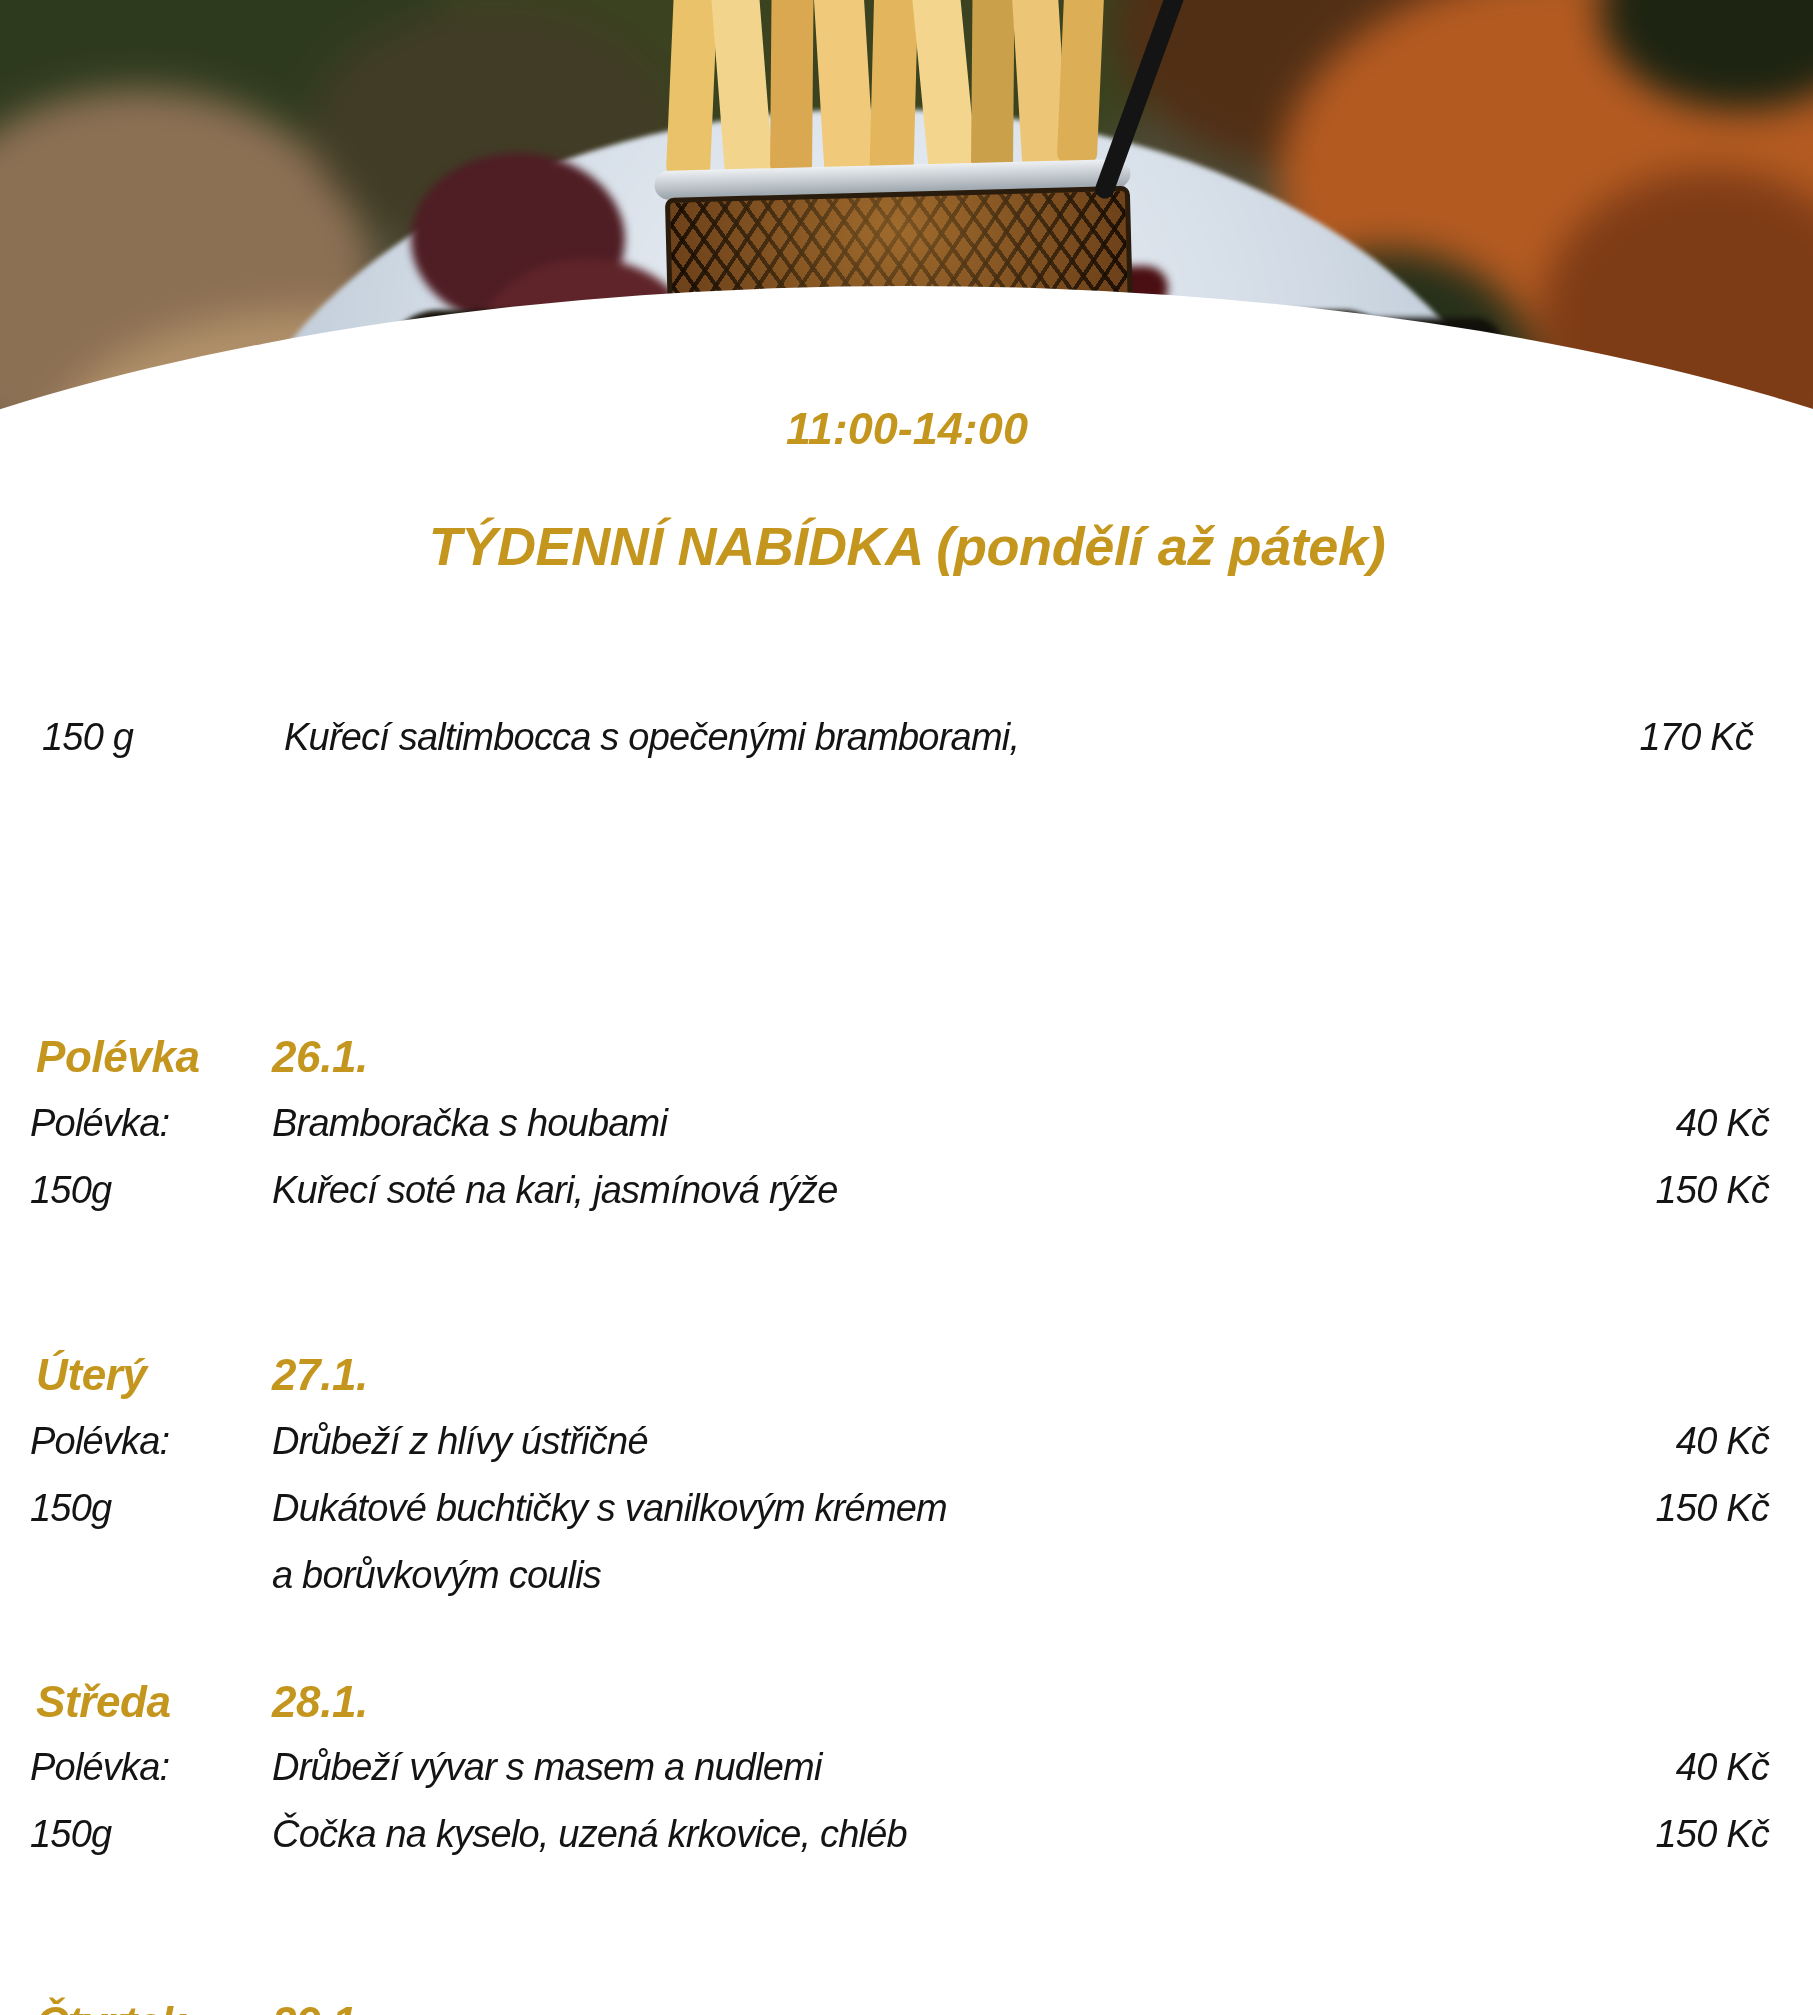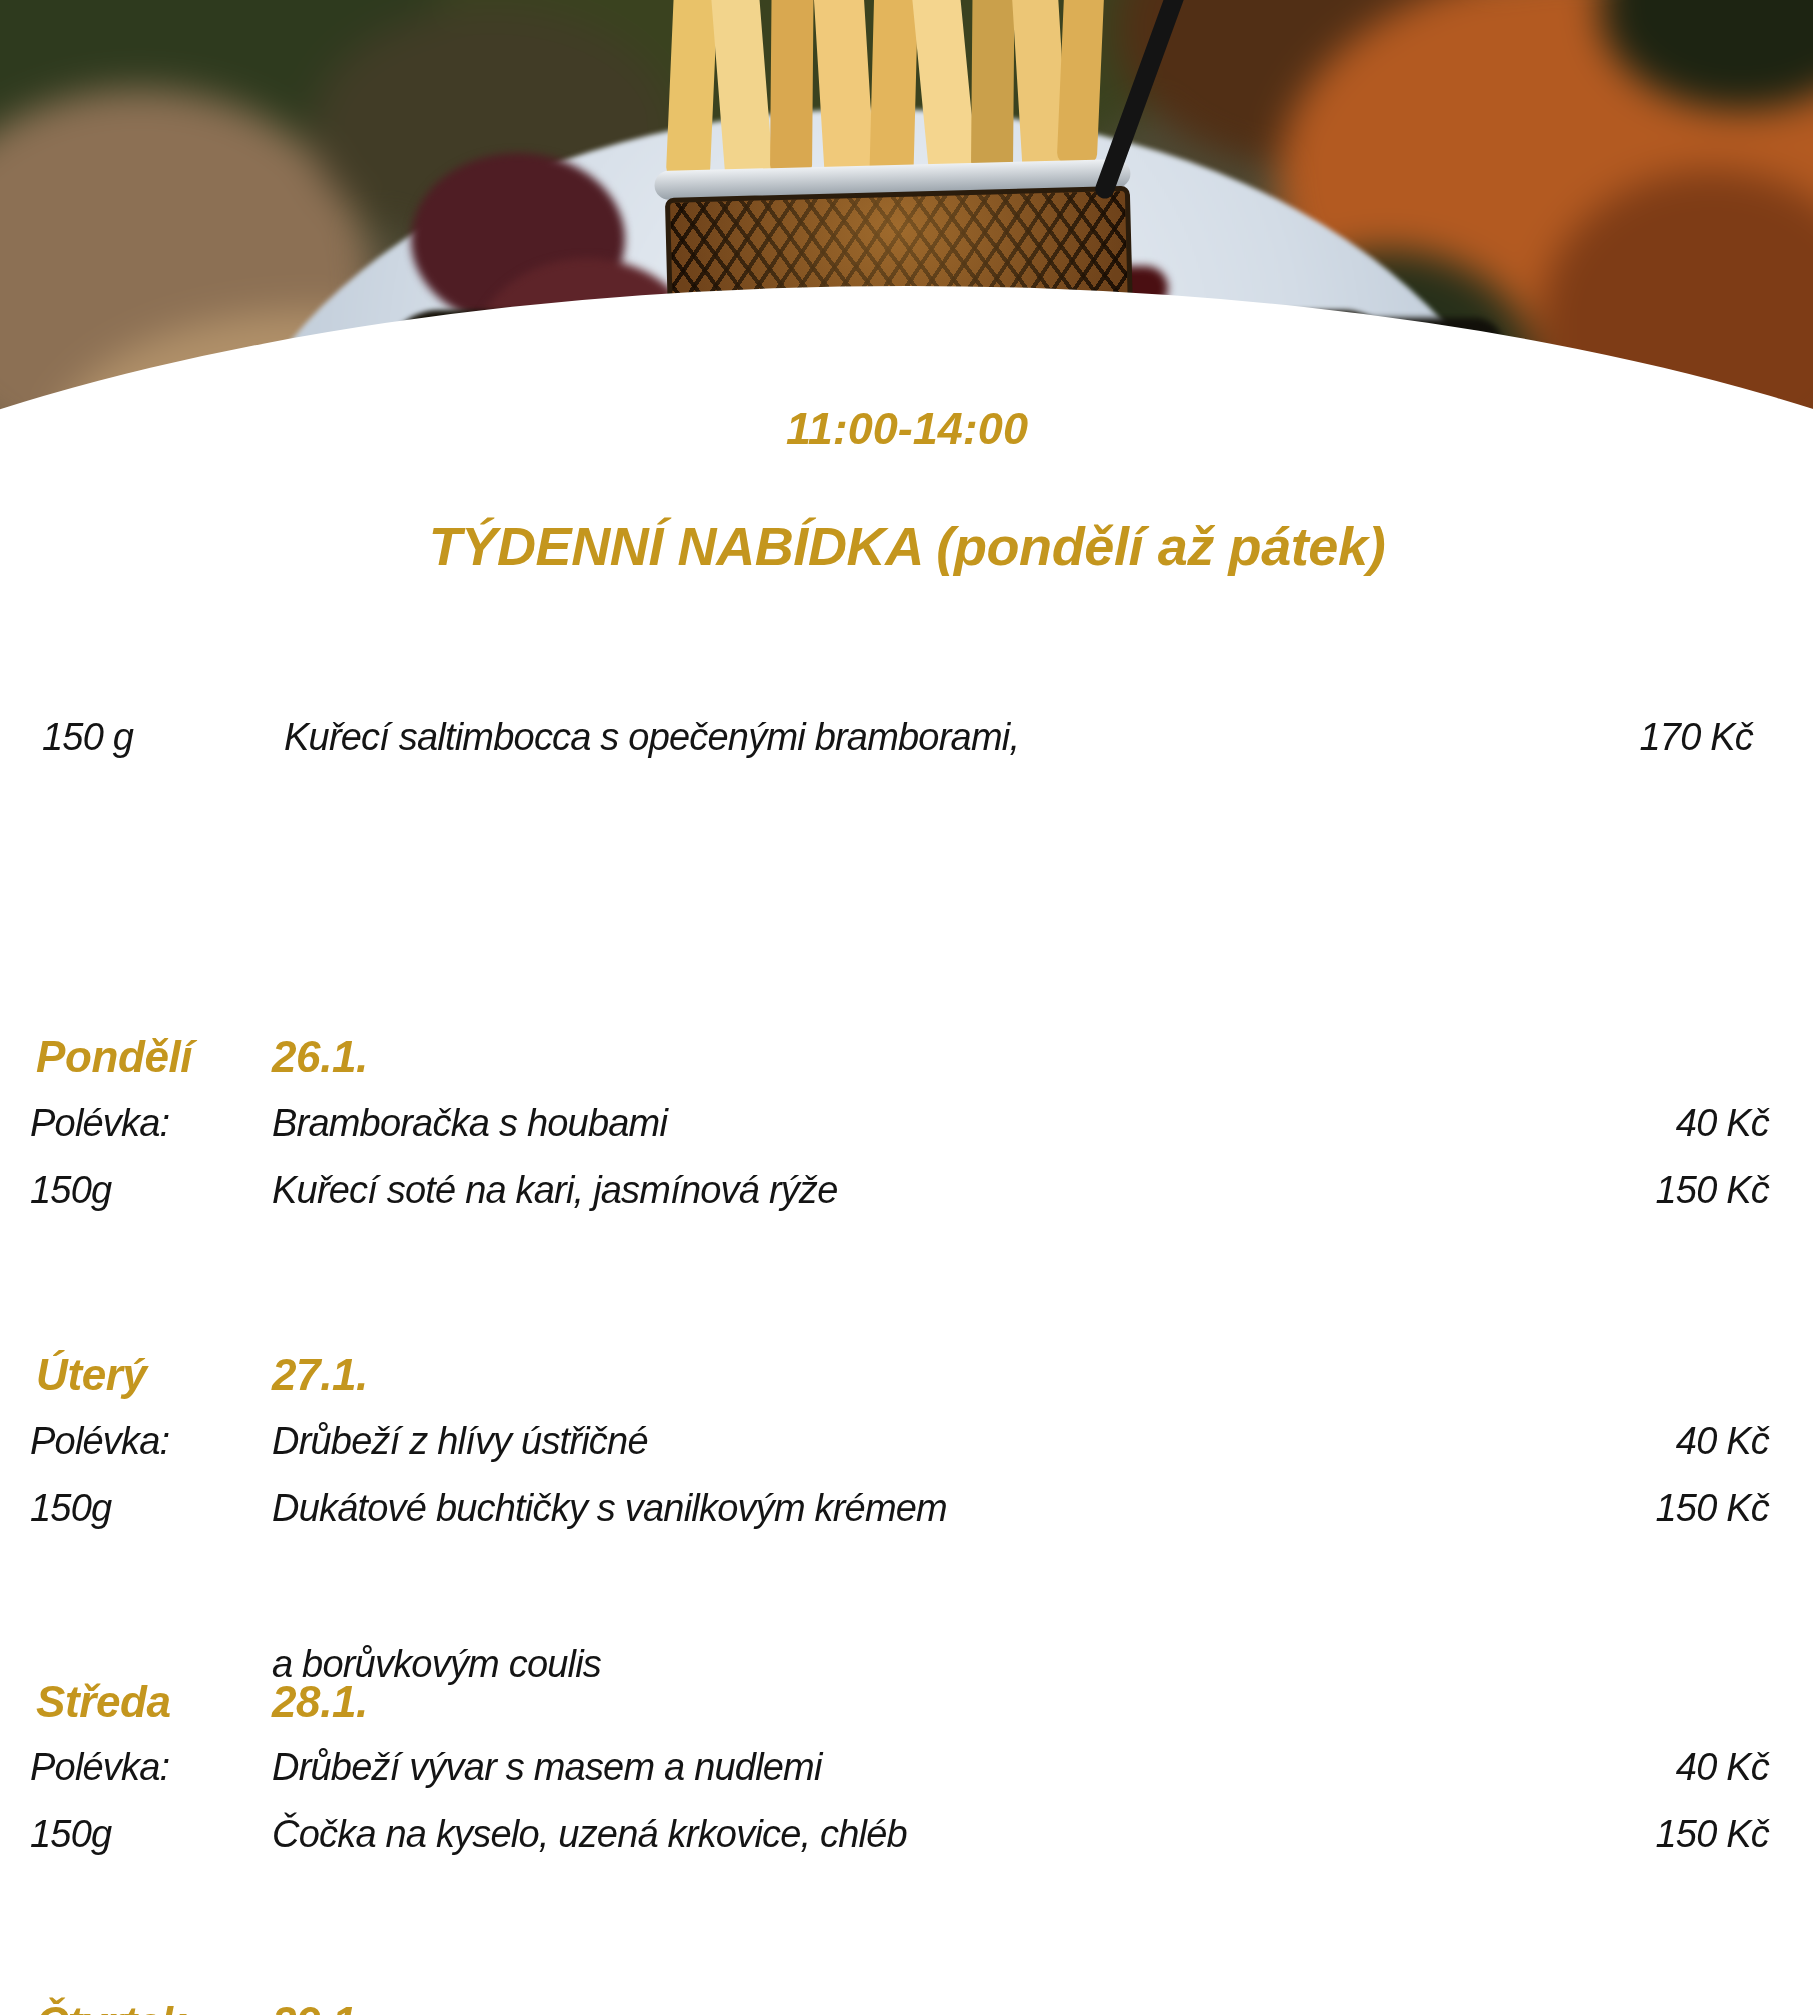--- a/index.html
+++ b/index.html
@@ -126,21 +126,21 @@
   <div class="hours">11:00-14:00</div>
   <div class="title">TÝDENNÍ NABÍDKA (pondělí až pátek)</div>
 
   <div class="row row-special" style="top:717px;">
     <span class="label">150 g</span>
     <span class="dish">Kuřecí saltimbocca s opečenými bramborami,</span>
     <span class="price">170 Kč</span>
   </div>
 
   <div class="day-row" style="top:1034px;">
-    <span class="day-name">Pondělí</span>
+    <span class="day-name">Polévka</span>
     <span class="day-date">26.1.</span>
   </div>
   <div class="row" style="top:1103px;">
     <span class="label">Polévka:</span>
     <span class="dish">Bramboračka s houbami</span>
     <span class="price">40 Kč</span>
   </div>
   <div class="row" style="top:1170px;">
     <span class="label">150g</span>
     <span class="dish">Kuřecí soté na kari, jasmínová rýže</span>
@@ -154,21 +154,21 @@
   <div class="row" style="top:1421px;">
     <span class="label">Polévka:</span>
     <span class="dish">Drůbeží z hlívy ústřičné</span>
     <span class="price">40 Kč</span>
   </div>
   <div class="row" style="top:1488px;">
     <span class="label">150g</span>
     <span class="dish">Dukátové buchtičky s vanilkovým krémem</span>
     <span class="price">150 Kč</span>
   </div>
-  <div class="row" style="top:1644px;justify-content:flex-end;">
+  <div class="row" style="top:1555px;justify-content:flex-end;">
     <span class="label"></span>
     <span class="dish">a borůvkovým coulis</span>
     <span class="price"></span>
   </div>
 
   <div class="day-row" style="top:1679px;">
     <span class="day-name">Středa</span>
     <span class="day-date">28.1.</span>
   </div>
   <div class="row" style="top:1747px;">

